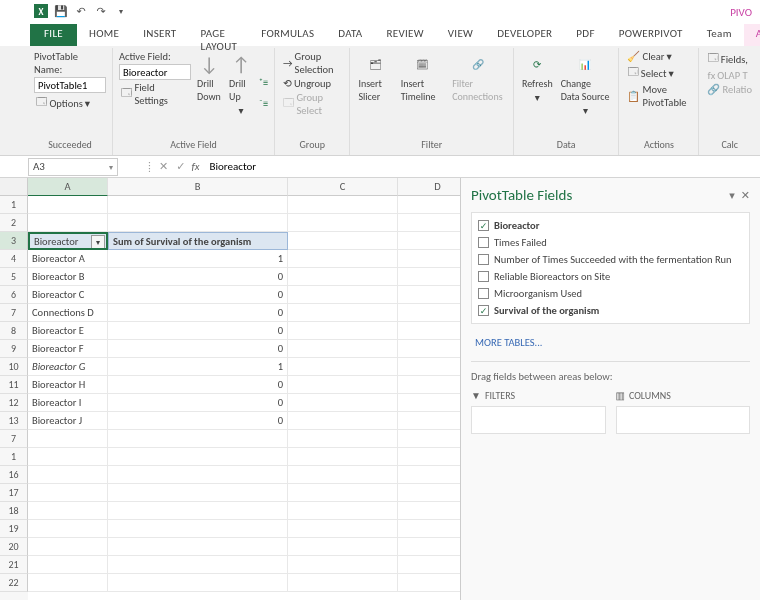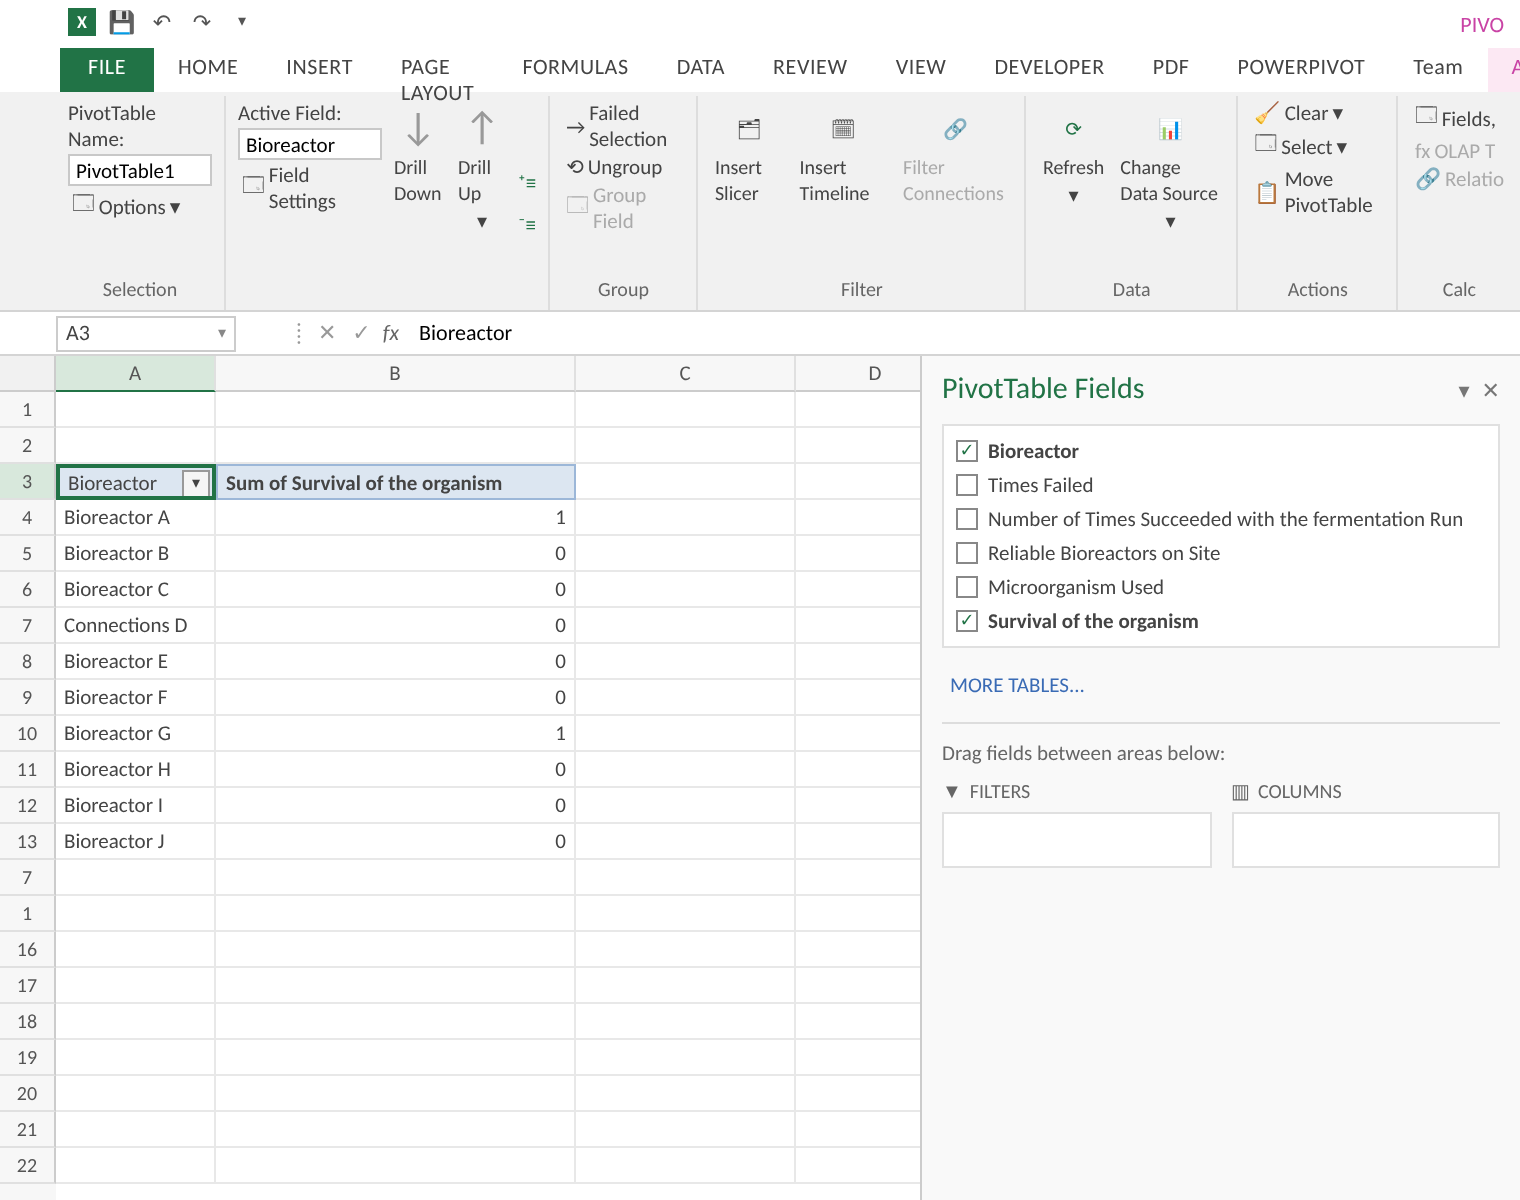--- a/index.html
+++ b/index.html
@@ -89,21 +89,21 @@
 
 <div class="ribbon">
   <div class="rgroup">
     <div class="rgroup-body">
       <div class="rcol">
         <span class="rcol-label">PivotTable Name:</span>
         <input class="rinput" value="PivotTable1" style="">
         <div class="rbtn-small"><span>🗔</span><span>Options</span> ▾</div>
       </div>
     </div>
-    <div class="rgroup-label">Selection</div>
+    <div class="rgroup-label">Succeeded</div>
   </div>
 
   <div class="rgroup">
     <div class="rgroup-body">
       <div class="rcol">
         <span class="rcol-label">Active Field:</span>
         <input class="rinput" value="Bioreactor" style="">
         <div class="rbtn-small">
             <span>🗔</span>
             <span>Field Settings</span>
@@ -115,28 +115,29 @@
       </div>
       <div class="rbtn-vert">
         <div class="ricon-lg" style="color:#999;font-size:20px;">↑</div>
         <span>Drill Up</span> ▾
       </div>
       <div class="rcol" style="justify-content:center;gap:8px;">
         <span style="color:#217346;">⁺≡</span>
         <span style="color:#217346;">⁻≡</span>
       </div>
     </div>
+    <div class="rgroup-label">Active Field</div>
   </div>
 
   <div class="rgroup">
     <div class="rgroup-body">
         <div class="rcol">
-      <div class="rbtn-small">→ <span>Failed Selection</span></div>
+      <div class="rbtn-small">→ <span>Group Selection</span></div>
       <div class="rbtn-small">⟲ <span>Ungroup</span></div>
-      <div class="rbtn-small" style="color:#aaa;">🗔 <span>Group Field</span></div>
+      <div class="rbtn-small" style="color:#aaa;">🗔 <span>Group Select</span></div>
     </div>
       </div>
     <div class="rgroup-label">Group</div>
   </div>
 
   <div class="rgroup">
     <div class="rgroup-body">
       <div class="rbtn-vert">
           <div class="ricon-lg">🗂</div>
           <span>Insert Slicer</span>
@@ -312,21 +313,21 @@
         <div class="row">
           <div class="cell" style="width: 80px;">Bioreactor F</div>
           <div class="cell num" style="width: 180px;">0</div>
           <div class="cell" style="width: 110px;"></div>
           <div class="cell" style="width: 80px;"></div>
           <div class="cell" style="width: 80px;"></div>
           <div class="cell" style="width: 50px;"></div>
           <div class="cell" style="width: 80px;"></div>
         </div>
         <div class="row">
-          <div class="cell" style="width: 80px;">Bioreactor G</div>
+          <div class="cell" style="width: 80px; font-style: italic;">Bioreactor G</div>
           <div class="cell num" style="width: 180px;">1</div>
           <div class="cell" style="width: 110px;"></div>
           <div class="cell" style="width: 80px;"></div>
           <div class="cell" style="width: 80px;"></div>
           <div class="cell" style="width: 50px;"></div>
           <div class="cell" style="width: 80px;"></div>
         </div>
         <div class="row">
           <div class="cell" style="width: 80px;">Bioreactor H</div>
           <div class="cell num" style="width: 180px;">0</div>

